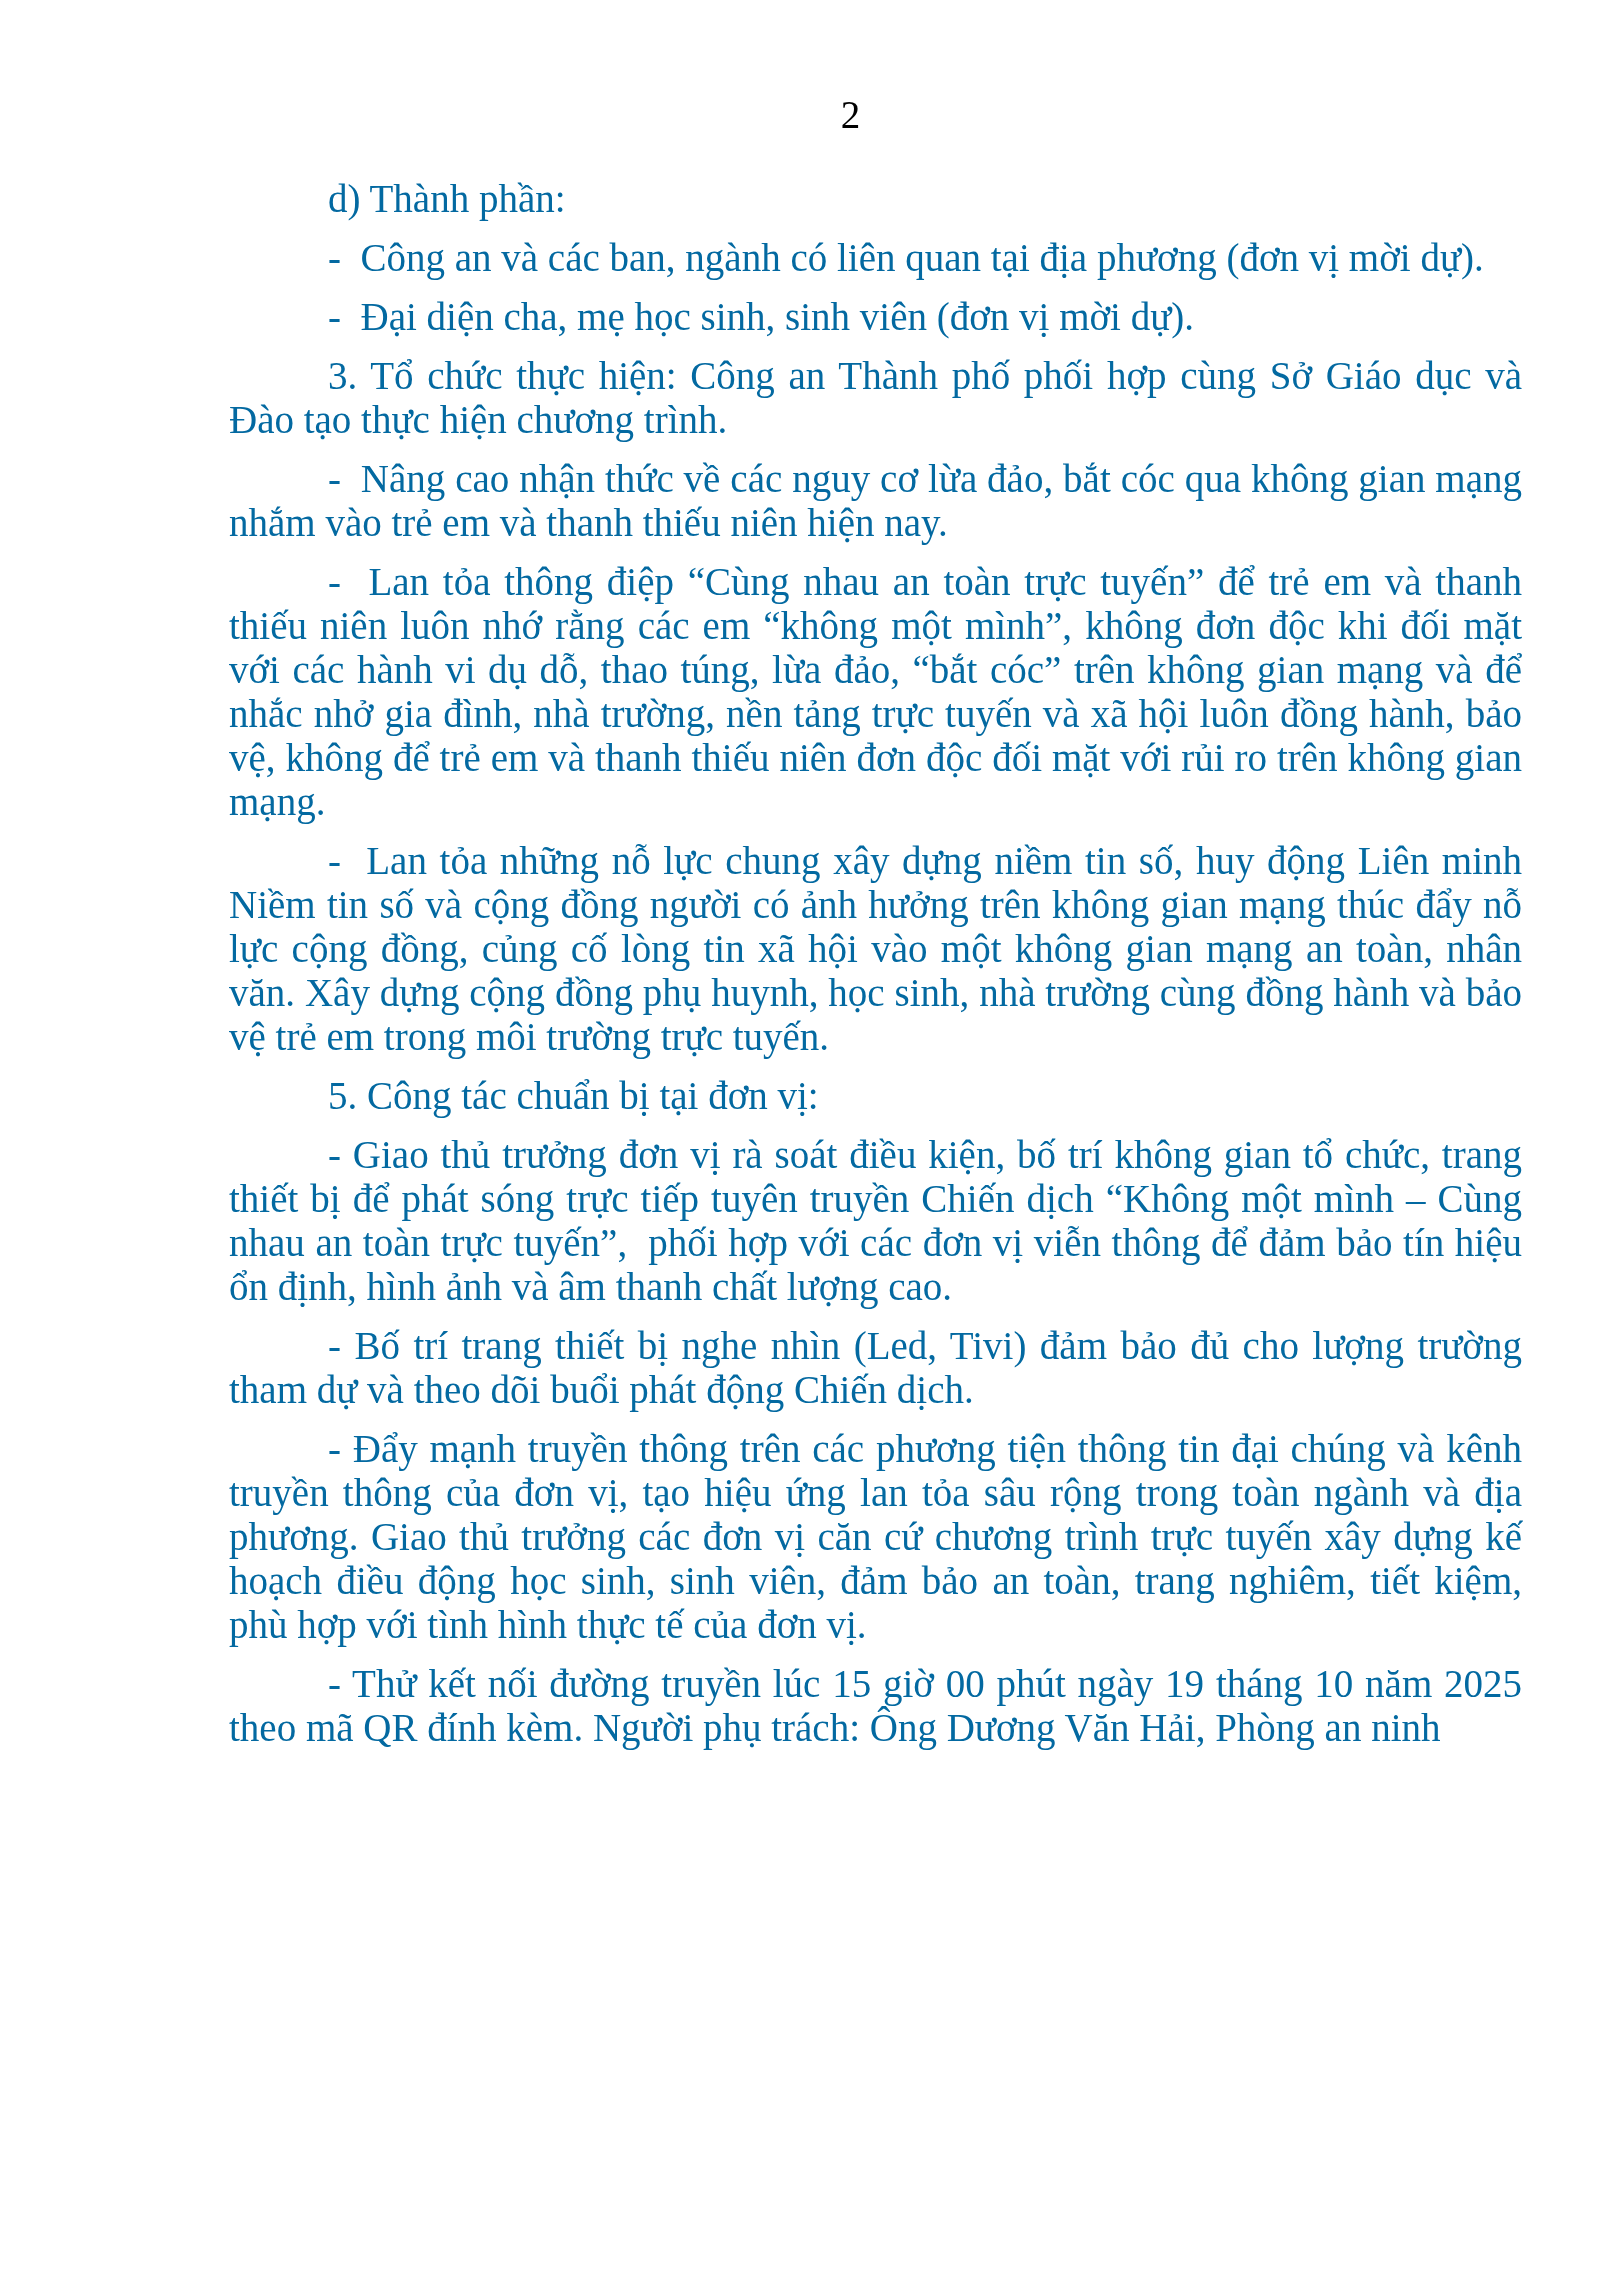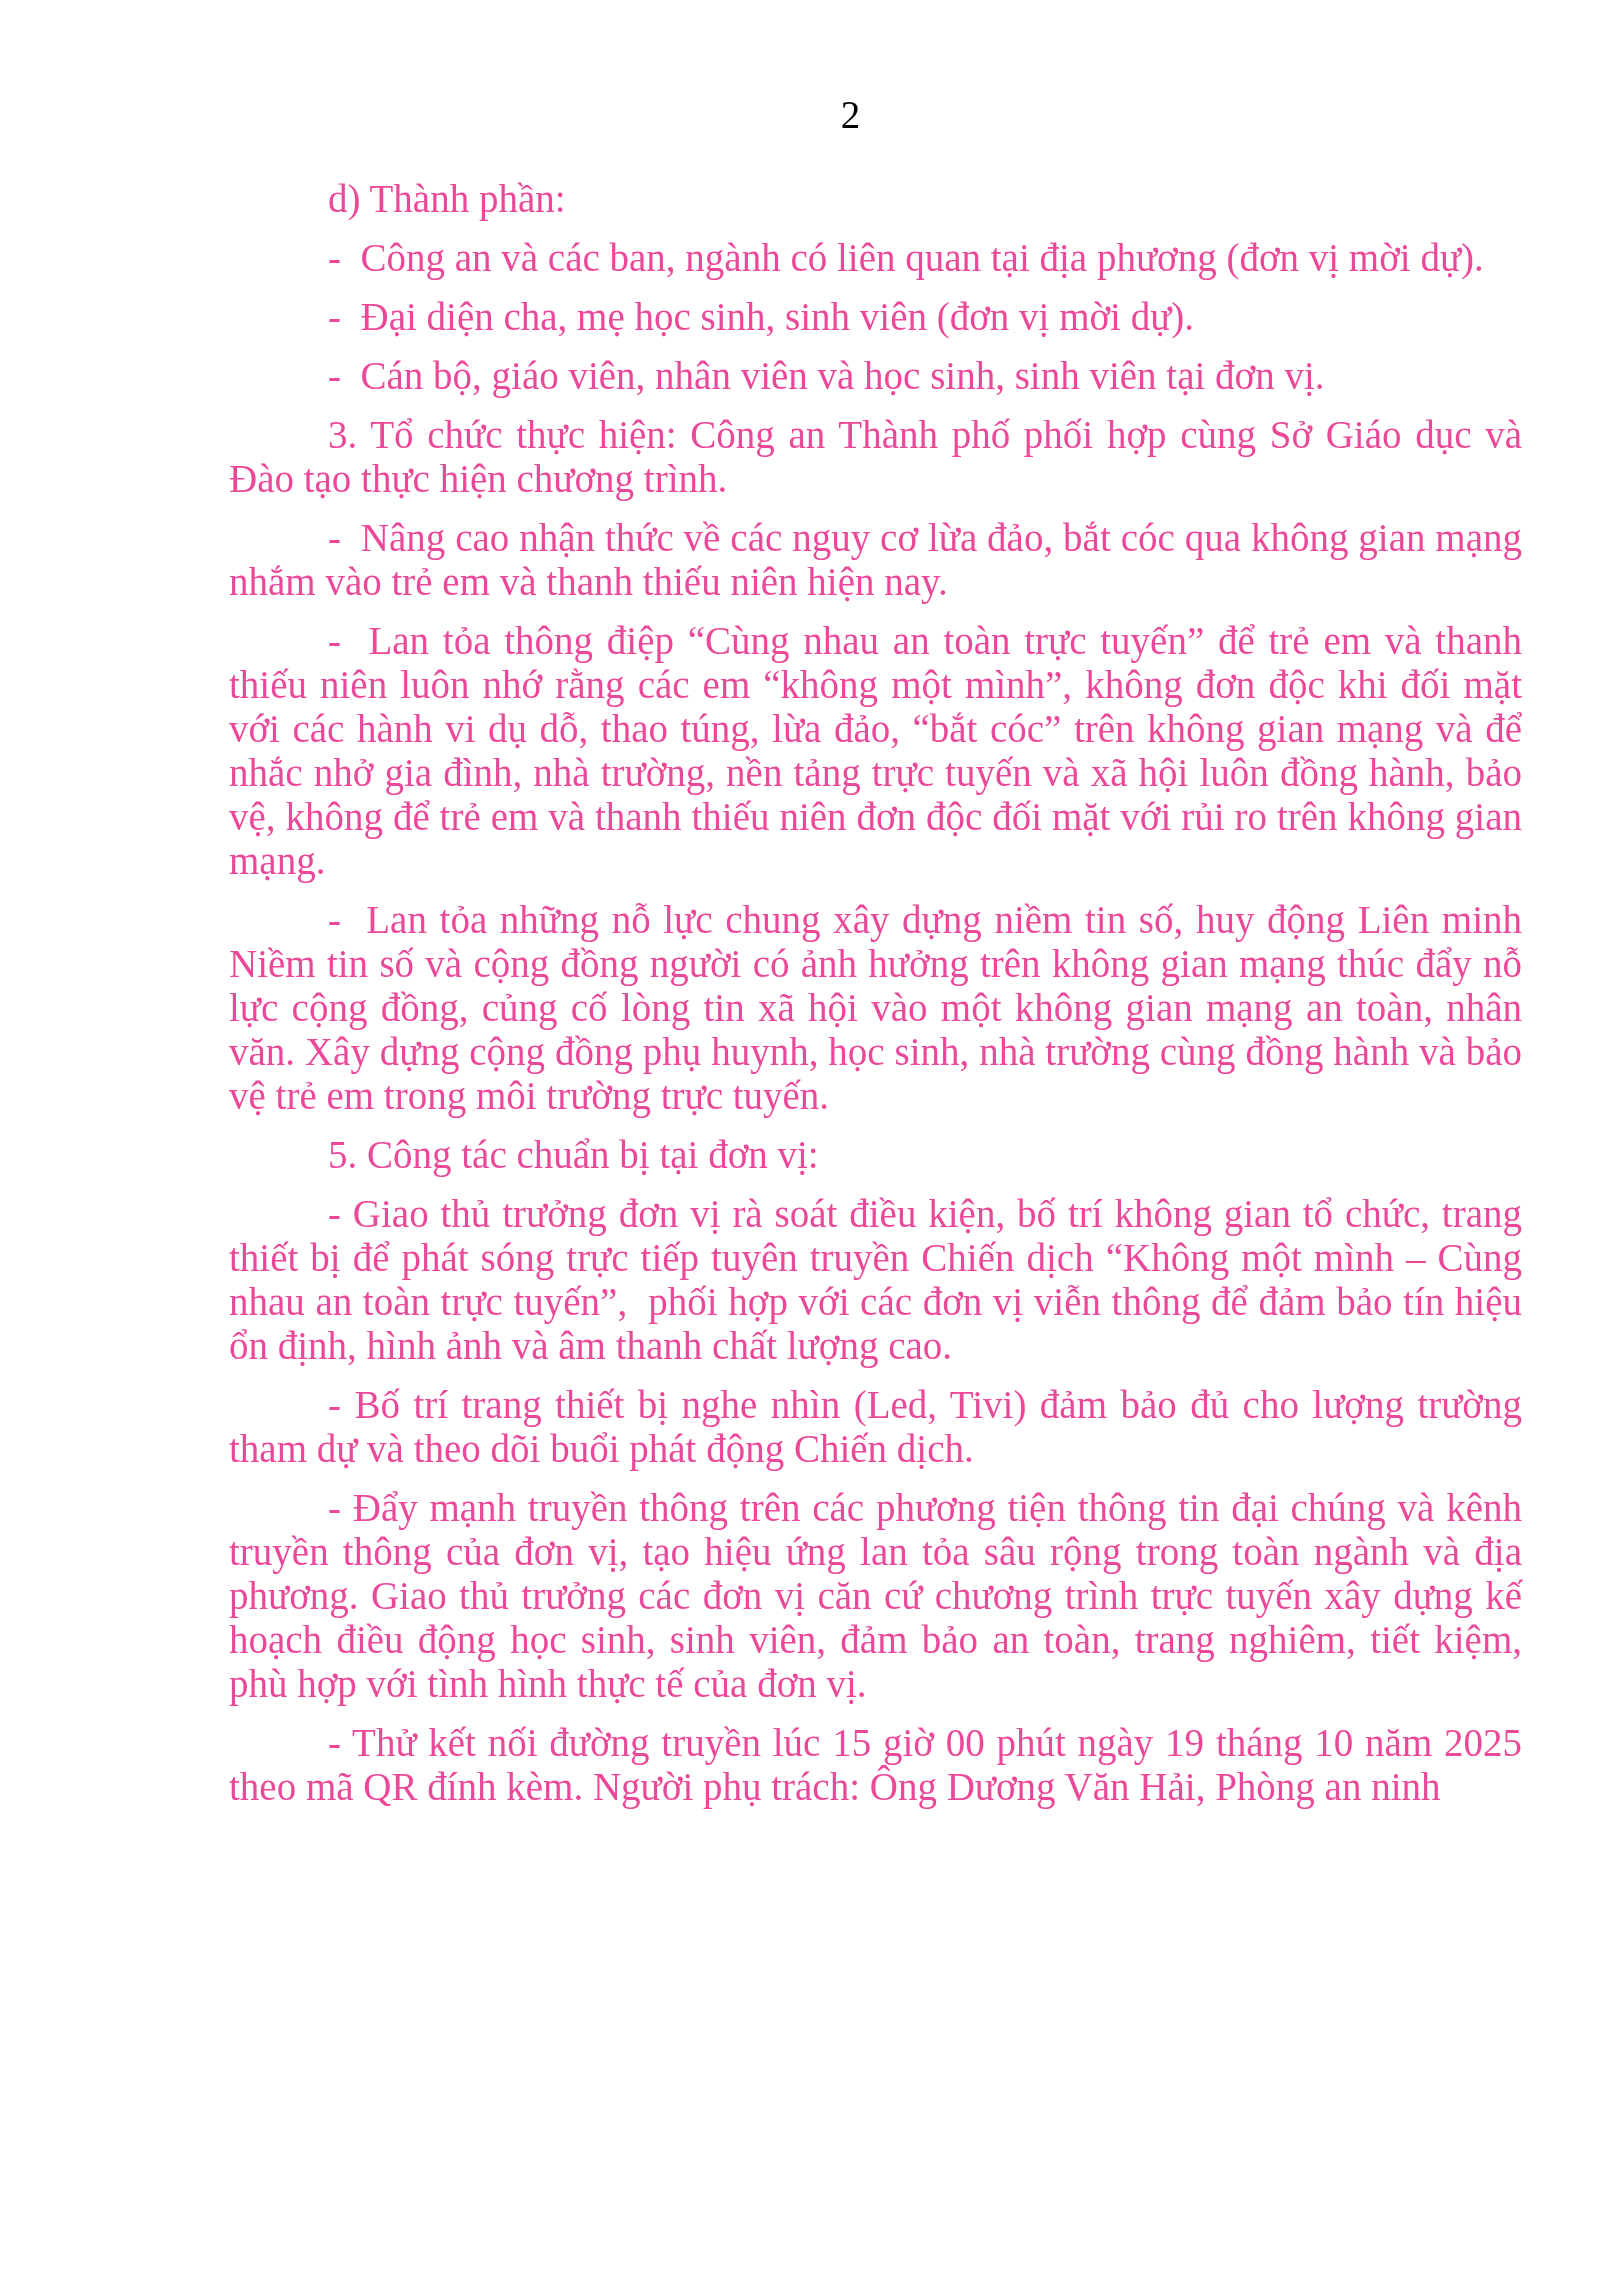--- a/index.html
+++ b/index.html
@@ -29,21 +29,21 @@
     color: #000000;
   }
   .content {
     position: absolute;
     top: 177px;
     left: 229px;
     width: 1293px;
     font-size: 39px;
     line-height: 44px;
     text-align: justify;
-    color: #ec4899;
+    color: #0369a1;
   }
   .para {
     text-indent: 99px;
     margin: 0 0 15px 0;
   }
   .para:last-child { margin-bottom: 0; }
   .lead { font-weight: normal; }
 </style>
 </head>
 <body>
@@ -53,21 +53,20 @@
   <div class="page-number">2</div>
 
   <div class="content">
 
     <p class="para"><span class="lead"></span><span class="txt">d) Thành phần:</span></p>
 
     <p class="para"><span class="lead"></span><span class="txt">-&nbsp; Công an và các ban, ngành có liên quan tại địa phương (đơn vị mời dự).</span></p>
 
     <p class="para"><span class="lead"></span><span class="txt">-&nbsp; Đại diện cha, mẹ học sinh, sinh viên (đơn vị mời dự).</span></p>
 
-    <p class="para"><span class="lead"></span><span class="txt">-&nbsp; Cán bộ, giáo viên, nhân viên và học sinh, sinh viên tại đơn vị.</span></p>
 
     <p class="para"><span class="lead">3. Tổ chức thực hiện:</span><span class="txt"> Công an Thành phố phối hợp cùng Sở Giáo dục và Đào tạo thực hiện chương trình.</span></p>
 
 
     <p class="para"><span class="lead"></span><span class="txt">-&nbsp; Nâng cao nhận thức về các nguy cơ lừa đảo, bắt cóc qua không gian mạng nhắm vào trẻ em và thanh thiếu niên hiện nay.</span></p>
 
 
     <p class="para"><span class="lead"></span><span class="txt">-&nbsp; Lan tỏa thông điệp “Cùng nhau an toàn trực tuyến” để trẻ em và thanh thiếu niên luôn nhớ rằng các em “không một mình”, không đơn độc khi đối mặt với các hành vi dụ dỗ, thao túng, lừa đảo, “bắt cóc” trên không gian mạng và để nhắc nhở gia đình, nhà trường, nền tảng trực tuyến và xã hội luôn đồng hành, bảo vệ, không để trẻ em và thanh thiếu niên đơn độc đối mặt với rủi ro trên không gian mạng.</span></p>
 
     <p class="para"><span class="lead"></span><span class="txt">-&nbsp; Lan tỏa những nỗ lực chung xây dựng niềm tin số, huy động Liên minh Niềm tin số và cộng đồng người có ảnh hưởng trên không gian mạng thúc đẩy nỗ lực cộng đồng, củng cố lòng tin xã hội vào một không gian mạng an toàn, nhân văn. Xây dựng cộng đồng phụ huynh, học sinh, nhà trường cùng đồng hành và bảo vệ trẻ em trong môi trường trực tuyến.</span></p>

